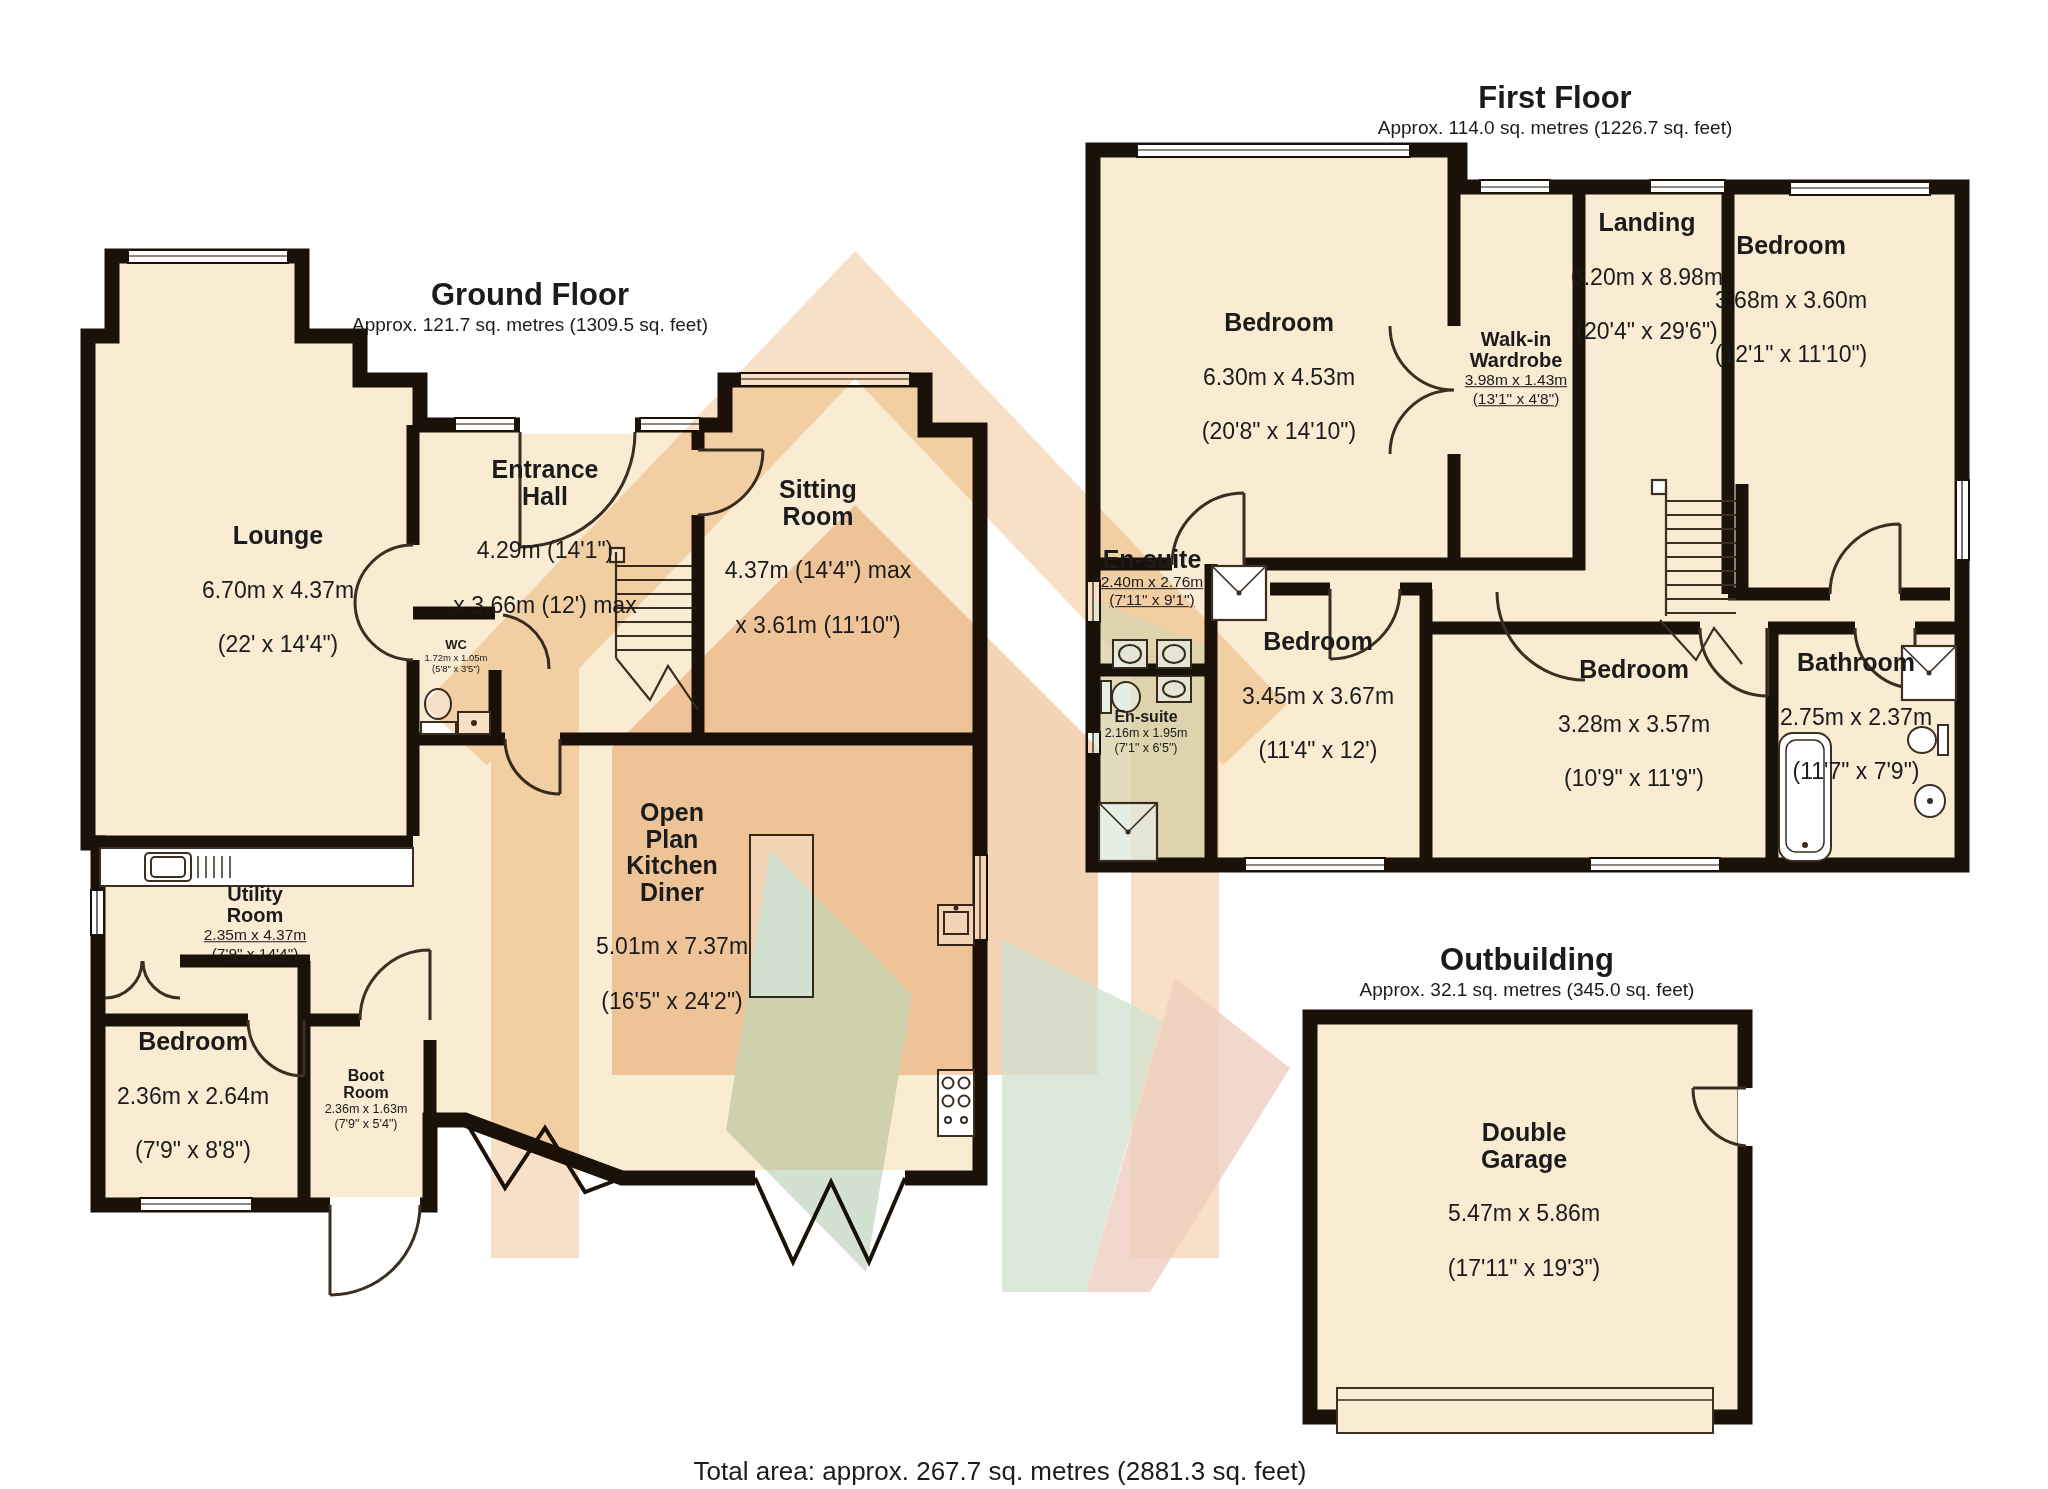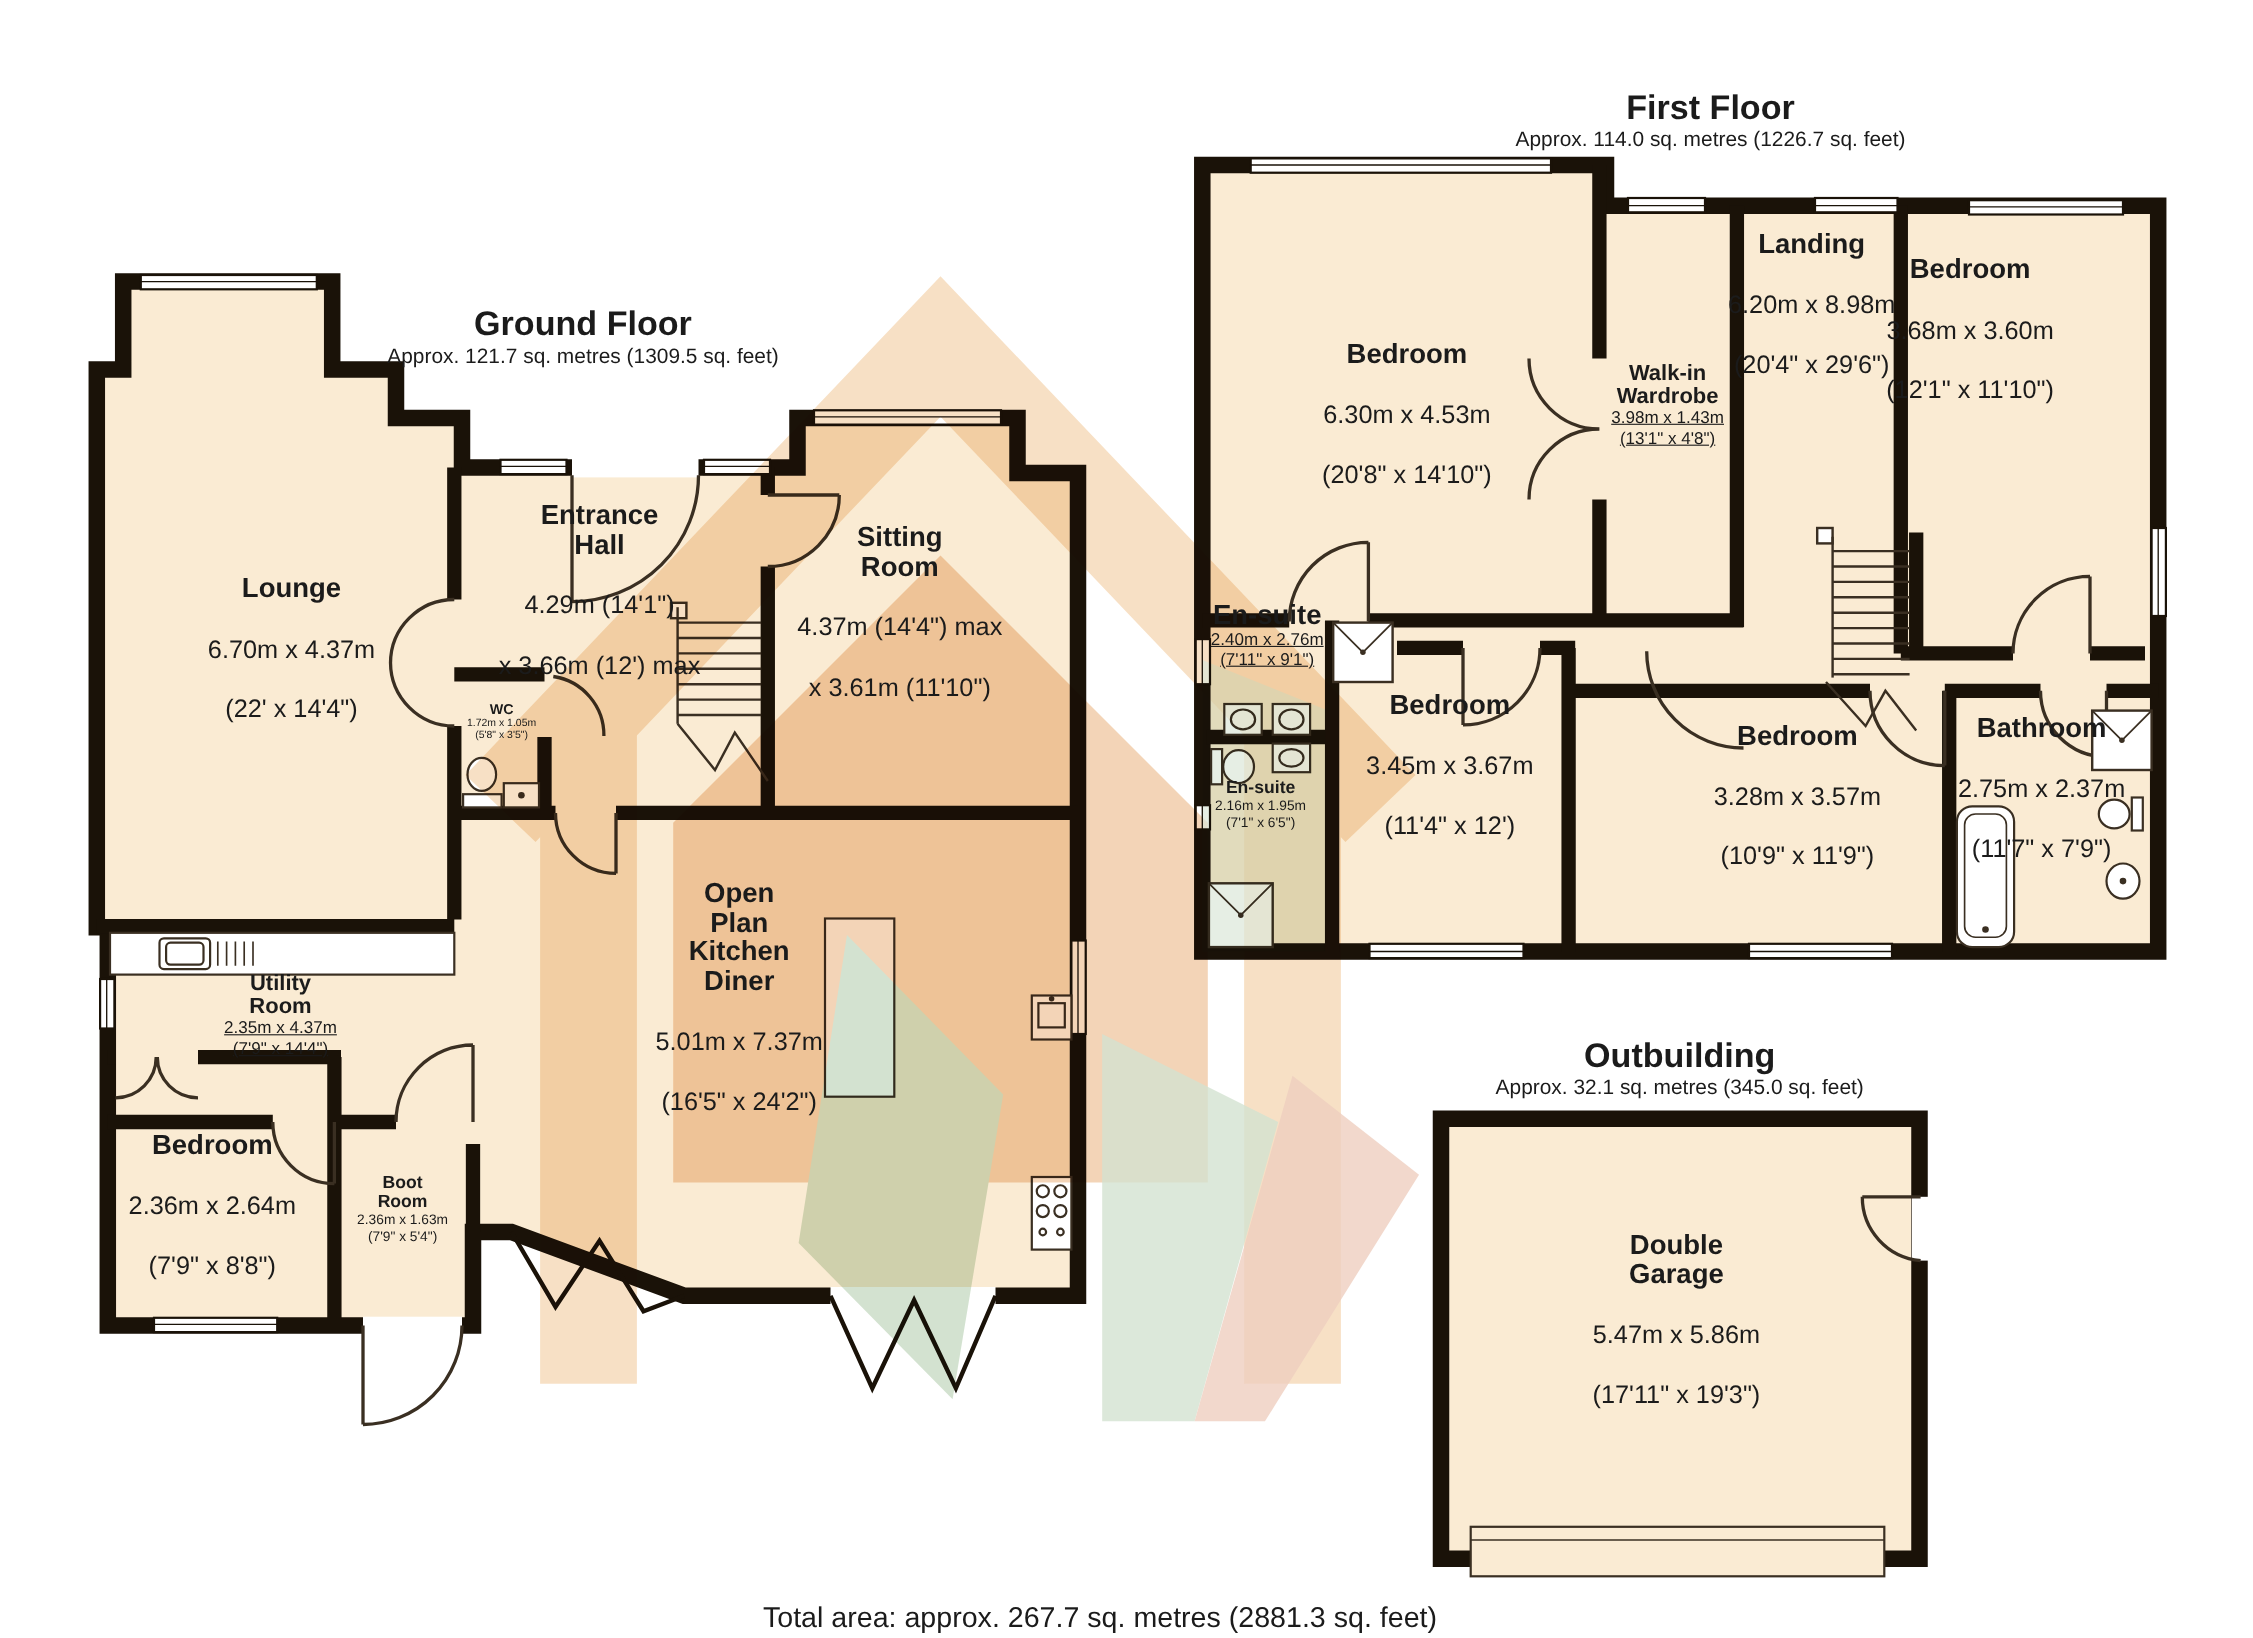--- a/index.html
+++ b/index.html
@@ -224,21 +224,21 @@
   </div>
   <div class="floor-title" style="left:1555px;top:96px">
     <span class="ft">First Floor</span>
     <span class="fs">Approx. 114.0 sq. metres (1226.7 sq. feet)</span>
   </div>
   <div class="floor-title" style="left:1527px;top:958px">
     <span class="ft">Outbuilding</span>
     <span class="fs">Approx. 32.1 sq. metres (345.0 sq. feet)</span>
   </div>
 
-  <div class="room-label" style="left:265px;top:590px">
+  <div class="room-label" style="left:278px;top:590px">
     <span class="rname n-lg" style="max-width:200px">Lounge</span>
     <span class="rdim d-lg">6.70m x 4.37m</span>
     <span class="rdim d-lg">(22' x 14'4")</span>
   </div>
   <div class="room-label" style="left:545px;top:537px">
     <span class="rname n-lg" style="max-width:135px">Entrance Hall</span>
     <span class="rdim d-lg">4.29m (14'1")</span>
     <span class="rdim d-lg">x 3.66m (12') max</span>
   </div>
   <div class="room-label" style="left:818px;top:557px">

